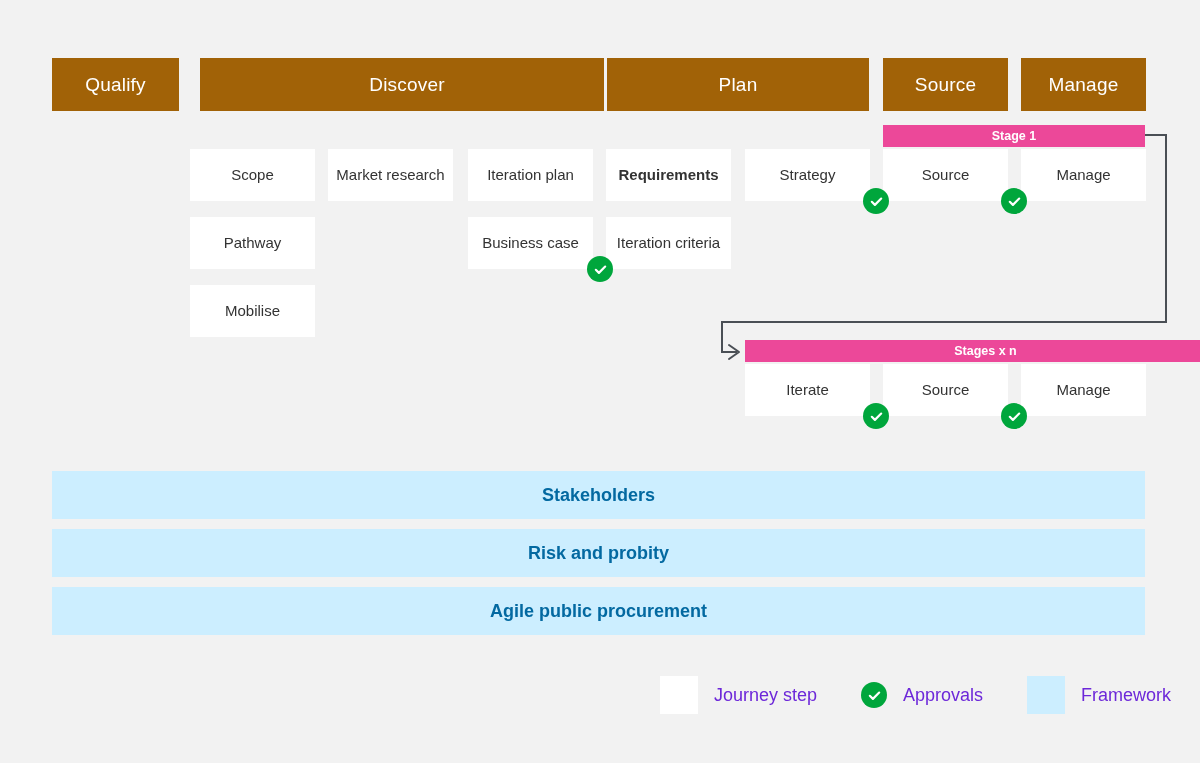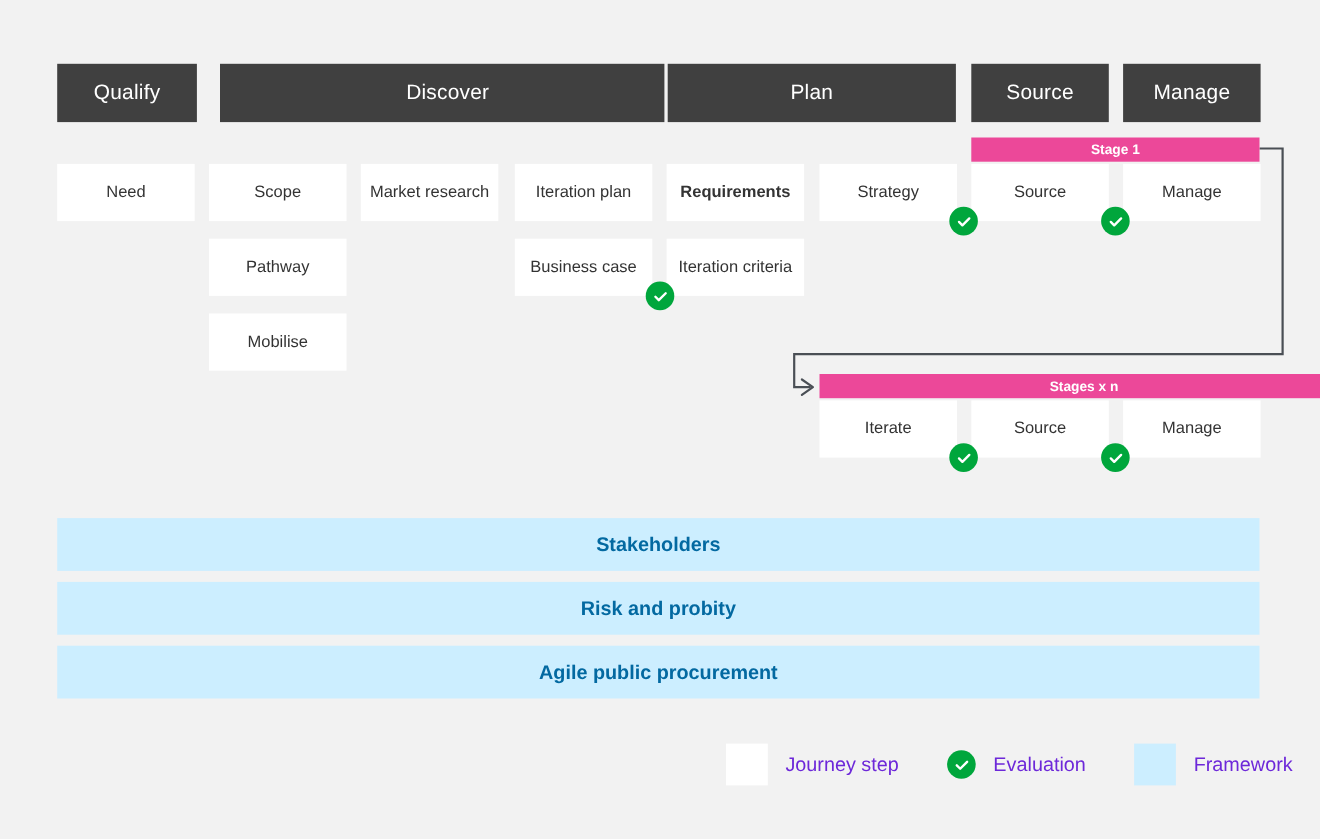--- a/index.html
+++ b/index.html
@@ -16,21 +16,21 @@
   }
   #canvas {
     position: relative;
     width: 1200px;
     height: 763px;
   }
   .abs { position: absolute; box-sizing: border-box; }
 
   
   .phase {
-    background: #404040;
+    background: #a16207;
     color: #ffffff;
     font-size: 19px;
     letter-spacing: 0.2px;
     display: flex;
     align-items: center;
     justify-content: center;
     height: 53px;
     top: 58px;
   }
 
@@ -144,23 +144,20 @@
     <span>Manage</span>
   </div>
 
   <div class="abs stage-bar" style="left:883px;top:125px;width:262px;">
     <span>Stage 1</span>
   </div>
   <div class="abs stage-bar" style="left:745px;top:340px;width:481px;">
     <span>Stages x n</span>
   </div>
 
-  <div class="abs step" style="left:52px;top:149px;">
-    <span>Need</span>
-  </div>
   <div class="abs step" style="left:190px;top:149px;">
     <span>Scope</span>
   </div>
   <div class="abs step" style="left:190px;top:217px;">
     <span>Pathway</span>
   </div>
   <div class="abs step" style="left:190px;top:285px;">
     <span>Mobilise</span>
   </div>
   <div class="abs step" style="left:328px;top:149px;">
@@ -238,21 +235,21 @@
       <div class="legend-swatch journey"></div>
       <span class="legend-label">Journey step</span>
     </div>
     <div class="legend-gap"></div>
     <div class="legend-item">
       <div class="approval">
         <svg width="15" height="15" viewBox="0 0 16 16" aria-hidden="true">
           <path d="M3 8.3 L6.3 11.6 L13 4.9" fill="none" stroke="#ffffff" stroke-width="2.3" stroke-linecap="round" stroke-linejoin="round"></path>
         </svg>
       </div>
-      <span class="legend-label">Evaluation</span>
+      <span class="legend-label">Approvals</span>
     </div>
     <div class="legend-gap"></div>
     <div class="legend-item">
       <div class="legend-swatch framework"></div>
       <span class="legend-label">Framework</span>
     </div>
   </div>
 
 </div>
 

